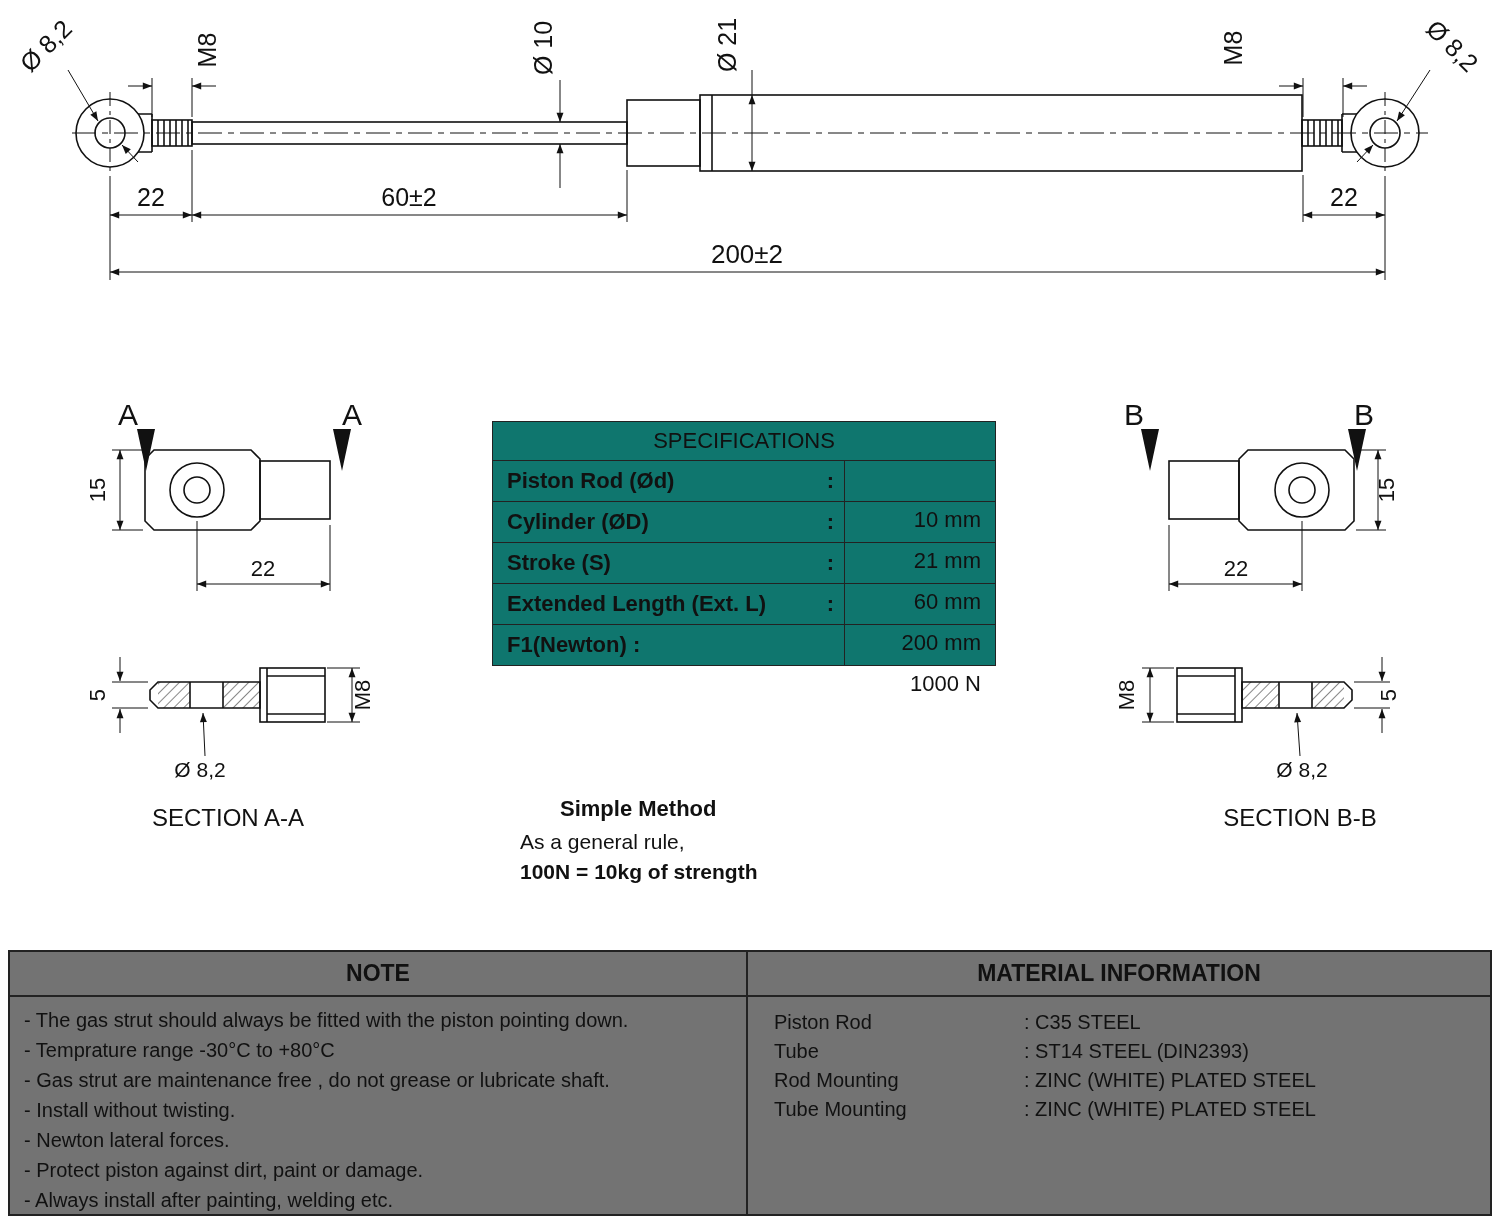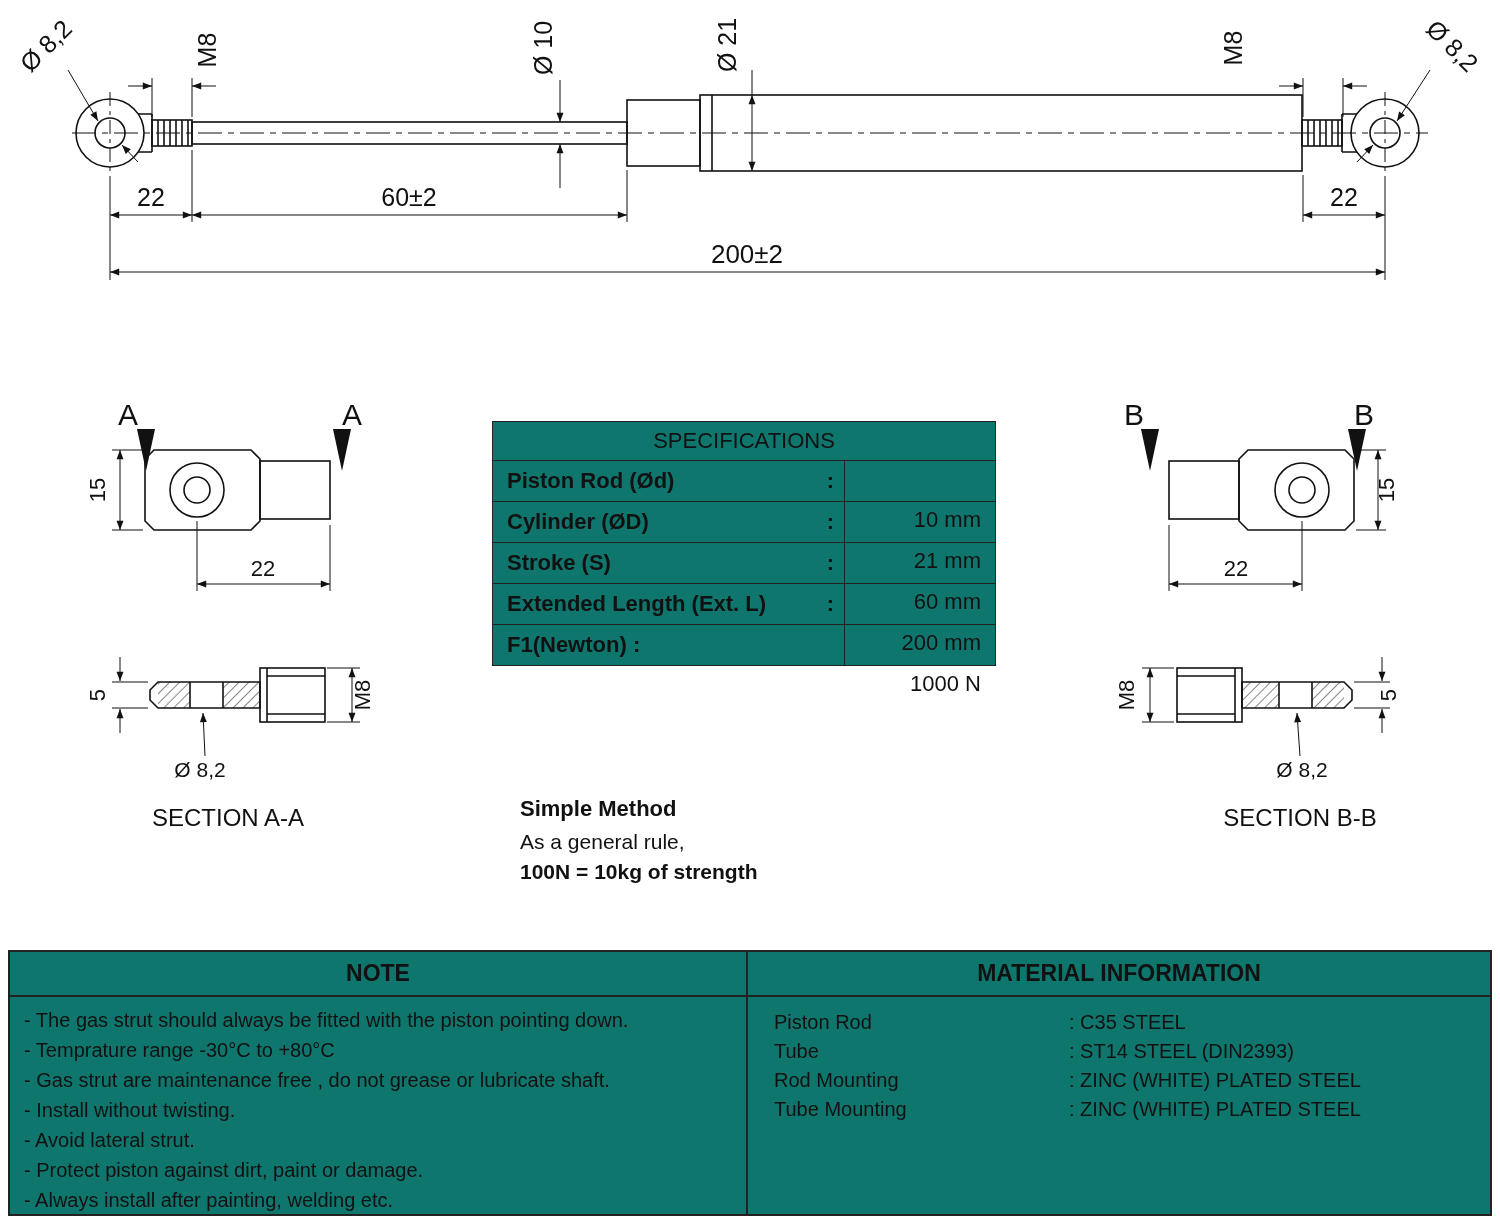--- a/index.html
+++ b/index.html
@@ -9,31 +9,31 @@
 
   .spec-table{position:absolute;left:492px;top:421px;width:504px;border:1.5px solid #222;background:#0f766e;box-sizing:border-box;font-size:22px;}
   .spec-header{height:38px;line-height:38px;text-align:center;border-bottom:1.5px solid #222;}
   .spec-row{display:flex;height:40px;line-height:40px;border-bottom:1.5px solid #222;}
   .spec-row:last-child{border-bottom:none;}
   .spec-label-cell{width:352px;box-sizing:border-box;border-right:1.5px solid #222;display:flex;padding-left:14px;font-weight:bold;}
   .spec-colon{margin-left:auto;padding-right:10px;}
   .spec-value{flex:1;text-align:right;padding-right:14px;margin-top:39px;}
 
   .simple-method{position:absolute;left:520px;top:794px;font-size:21px;line-height:30px;}
-  .sm-title{font-weight:bold;font-size:22px;margin-bottom:3px;}
+  .sm-title{font-weight:bold;font-size:22px;margin-bottom:3px;margin-left:40px;}
   .sm-bold{font-weight:bold;}
 
-  .bottom-table{position:absolute;left:8px;top:950px;width:1484px;height:266px;border:2px solid #222;box-sizing:border-box;background:#0f766e;}
+  .bottom-table{position:absolute;left:8px;top:950px;width:1484px;height:266px;border:2px solid #222;box-sizing:border-box;background:#737373;}
   .bt-header{display:flex;height:45px;border-bottom:2px solid #222;box-sizing:border-box;}
   .bt-note-col{width:738px;box-sizing:border-box;border-right:2px solid #222;}
   .bt-head-text{text-align:center;font-weight:bold;font-size:23px;line-height:42px;}
   .bt-body{display:flex;height:219px;}
   .bt-note-body{padding:8px 8px 0 14px;font-size:20px;line-height:30px;}
   .bt-mat-body{flex:1;padding:11px 0 0 26px;font-size:20px;line-height:29px;}
-  .mat-row{display:flex;gap:45px;}
+  .mat-row{display:flex;}
   .mat-label{width:250px;}
 </style>
 </head>
 <body>
 
 <svg style="left:0;top:0" width="1500" height="330" viewBox="0 0 1500 330">
   <defs>
     <marker id="arwM" viewBox="0 0 12 12" refX="11" refY="6" markerWidth="11" markerHeight="11" markerUnits="userSpaceOnUse" orient="auto-start-reverse">
       <path d="M1,2.2 L11,6 L1,9.8 Z" fill="#111"></path>
     </marker>
@@ -298,21 +298,21 @@
   <div class="bt-header">
     <div class="bt-note-col bt-head-text">NOTE</div>
     <div class="bt-head-text" style="flex:1">MATERIAL INFORMATION</div>
   </div>
   <div class="bt-body">
     <div class="bt-note-col bt-note-body">
       <div>- The gas strut should always be fitted with the piston pointing down.</div>
       <div>- Temprature range -30°C to +80°C</div>
       <div>- Gas strut are maintenance free , do not grease or lubricate shaft.</div>
       <div>- Install without twisting.</div>
-      <div>- Avoid lateral strut.</div>
+      <div>- Newton lateral forces.</div>
       <div>- Protect piston against dirt, paint or damage.</div>
       <div>- Always install after painting, welding etc.</div>
     </div>
     <div class="bt-mat-body">
       <div class="mat-row">
         <div class="mat-label">Piston Rod</div>
         <div>: C35 STEEL</div>
       </div>
       <div class="mat-row">
         <div class="mat-label">Tube</div>

